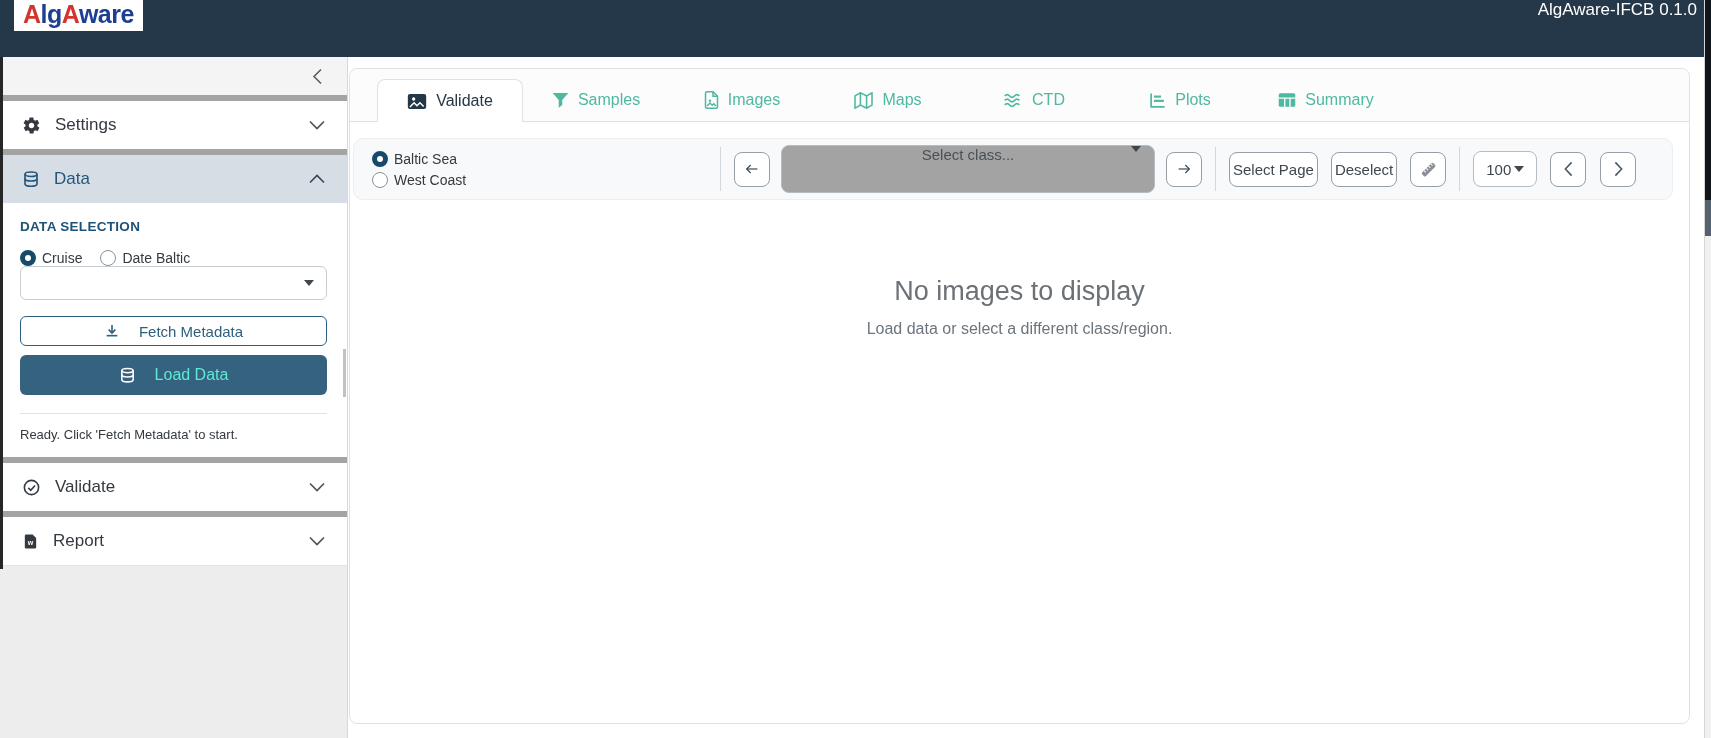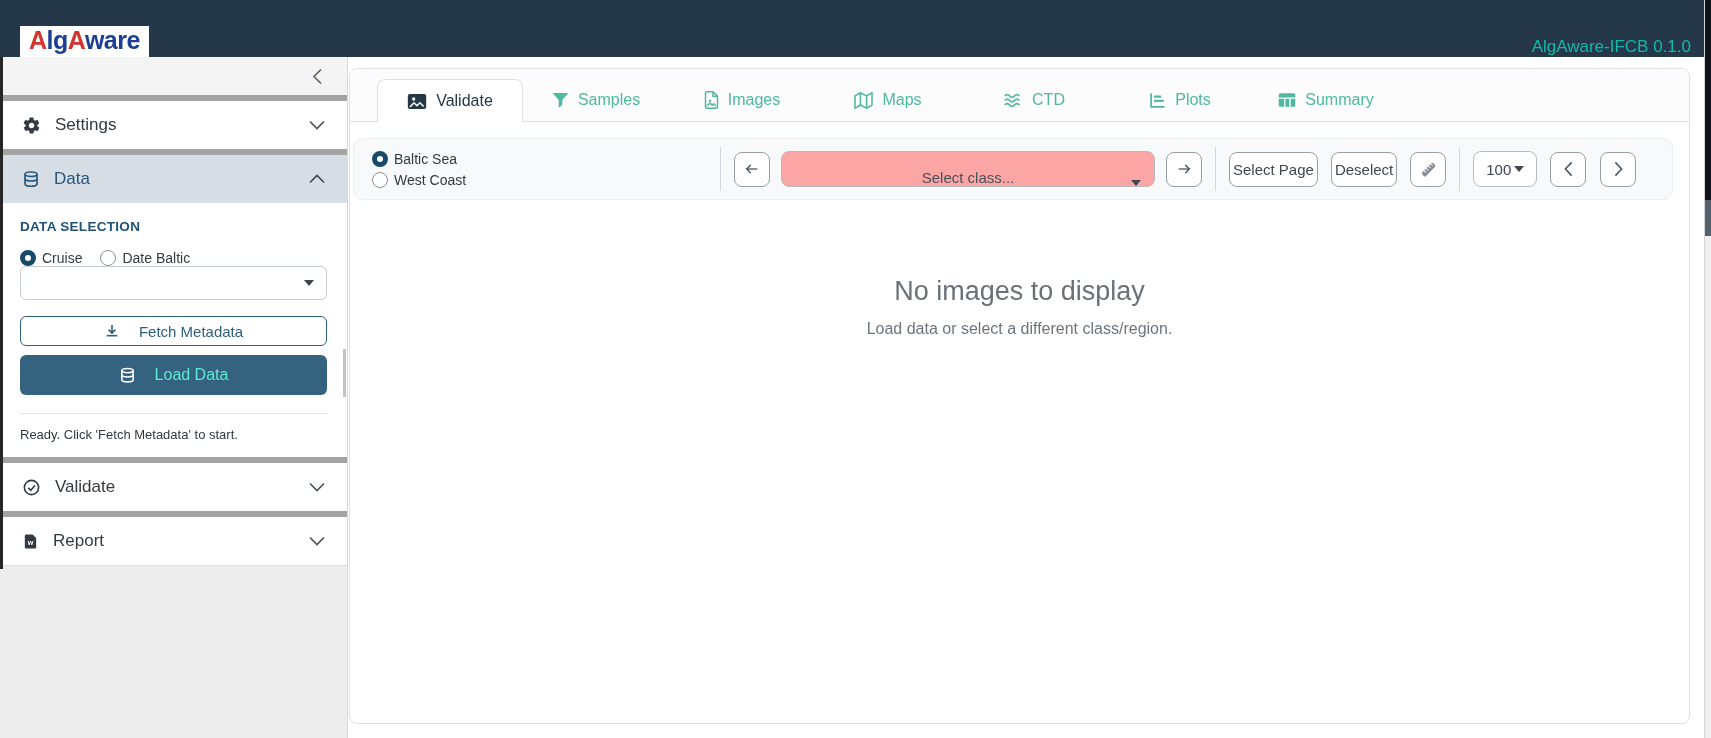--- a/index.html
+++ b/index.html
@@ -1,26 +1,26 @@
 <!DOCTYPE html>
 <html><head>
 <meta charset="utf-8">
 <style>
   html,body{margin:0;padding:0;}
   body{width:1711px;height:738px;overflow:hidden;background:#fff;
        font-family:"Liberation Sans",sans-serif;color:#343a40;}
   svg{display:block;}
 
   
-  .navbar{height:57px;background:#24384a;display:flex;align-items:flex-end;
-          justify-content:space-between;padding:0 20px;box-sizing:border-box;}
+  .navbar{height:57px;background:#24384a;display:flex;align-items:flex-start;
+          justify-content:space-between;padding:0 14px;box-sizing:border-box;}
   .logo-box{background:#fff;padding:2px 9px 4px;line-height:1;}
   .logo-box span{font-size:25px;font-weight:bold;letter-spacing:-0.5px;}
   .logo-red{color:#d2352e;} .logo-blue{color:#1c3f94;}
-  .version{color:#14b8a6;font-size:17px;}
+  .version{color:#ffffff;font-size:17px;}
 
   
   .app{display:flex;height:681px;position:relative;}
 
   
   .sidebar{width:348px;box-sizing:border-box;border-right:1px solid #d8d8d8;
            background:#ededed;display:flex;flex-direction:column;position:relative;flex:none;}
   .left-strip{position:absolute;left:0;top:0;width:3px;height:512px;background:#262626;z-index:3;}
   .side-scroll-thumb{position:absolute;right:1px;top:292px;width:3px;height:48px;background:#c2c2c2;z-index:3;}
   .collapse-row{height:38px;background:#f4f4f4;display:flex;align-items:center;
@@ -64,22 +64,22 @@
               margin-bottom:-1px;border-radius:8px 8px 0 0;color:#233746;}
 
   .toolbar{margin:16px 16px 0 3px;height:62px;background:#f8f9fa;border:1px solid #eceef0;
            border-radius:10px;display:flex;align-items:center;padding:0 18px;box-sizing:border-box;}
   .region-group{width:335px;display:flex;flex-direction:column;gap:5px;font-size:13.5px;color:#343a40;flex:none;}
   .vdiv{width:1px;height:44px;background:#d3d8dc;margin:0 13px;flex:none;}
   .tbtn{height:35px;background:#fff;border:1px solid #979ea5;border-radius:8px;color:#3f474e;
         display:flex;align-items:center;justify-content:center;font-size:15px;cursor:pointer;
         box-sizing:border-box;flex:none;}
   .sq{width:36px;}
-  .class-select{width:374px;height:36px;background:#fca5a5;border:1px solid #b6bcc2;border-radius:8px;
-                position:relative;display:flex;align-items:flex-end;justify-content:center;
+  .class-select{width:374px;height:48px;background:#a3a3a3;border:1px solid #b6bcc2;border-radius:8px;
+                position:relative;display:flex;align-items:flex-start;justify-content:center;
                 color:#495057;font-size:15px;cursor:pointer;margin:0 11px;flex:none;box-sizing:border-box;}
   .class-select .caret{position:absolute;right:13px;}
   .pad-btn{padding:0 3px;margin-right:13px;}
   .size-select{width:64px;height:36px;background:#fff;border:1px solid #b6bcc2;border-radius:8px;
                display:flex;align-items:center;justify-content:space-between;padding:0 12px;
                color:#3f474e;font-size:15px;cursor:pointer;box-sizing:border-box;flex:none;margin-right:13px;}
 
   .empty{ text-align:center;margin-top:76px;}
   .empty-title{font-size:27px;color:#6b7177;}
   .empty-sub{font-size:16px;color:#6c757d;margin-top:13px;}

